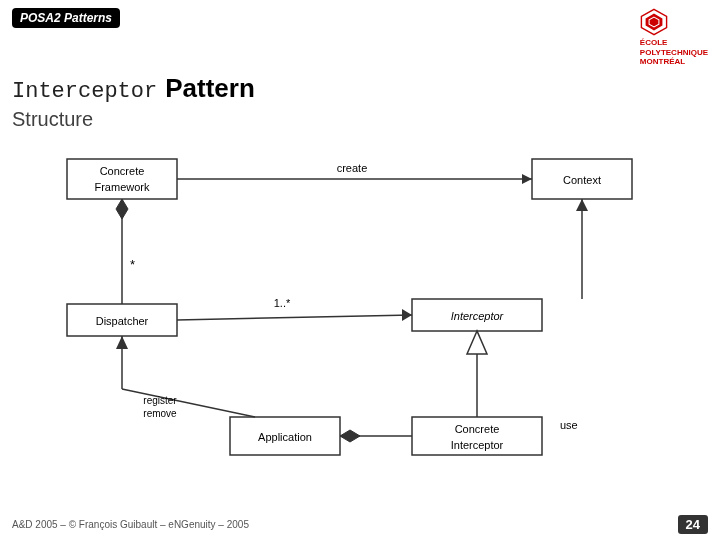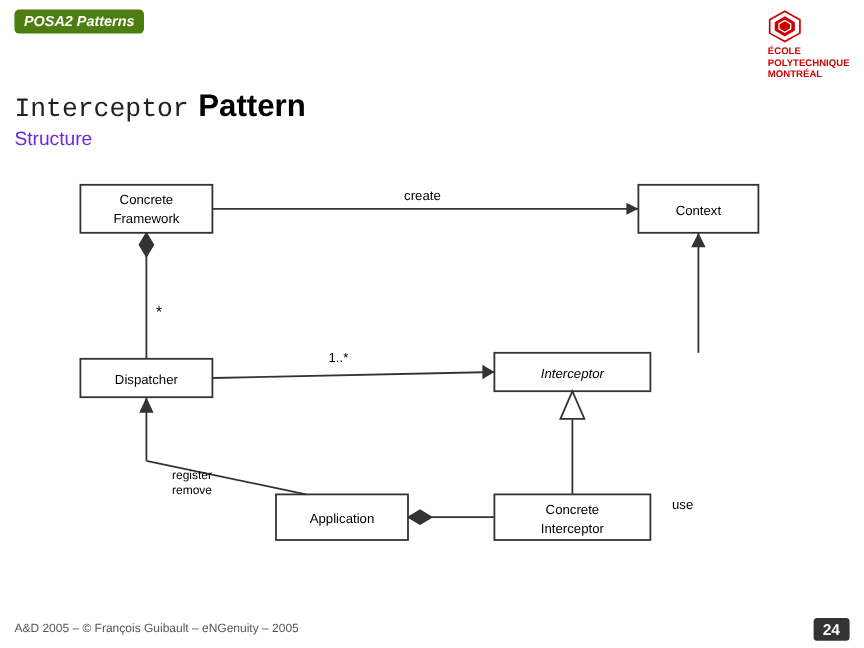--- a/index.html
+++ b/index.html
@@ -13,21 +13,21 @@
     }
 
     
     #header {
       display: flex;
       align-items: flex-start;
       justify-content: space-between;
       padding: 8px 12px 0 12px;
     }
     #posa2-badge {
-      background: #4d7c0f;
+      background: #000000;
       color: #fff;
       font-size: 12px;
       font-weight: bold;
       font-style: italic;
       padding: 3px 8px;
       border-radius: 4px;
     }
     #logo-area {
       display: flex;
       flex-direction: column;
@@ -57,22 +57,22 @@
     }
     #title-pattern {
       font-size: 26px;
       font-weight: bold;
       color: #000000;
     }
 
     
     #structure-label {
       padding: 2px 12px 8px 12px;
-      font-size: 16px;
-      color: #6d28d9;
+      font-size: 20px;
+      color: #404040;
       font-weight: normal;
     }
 
     
     #diagram {
       position: relative;
       margin: 0 12px;
       height: 360px;
     }
 

